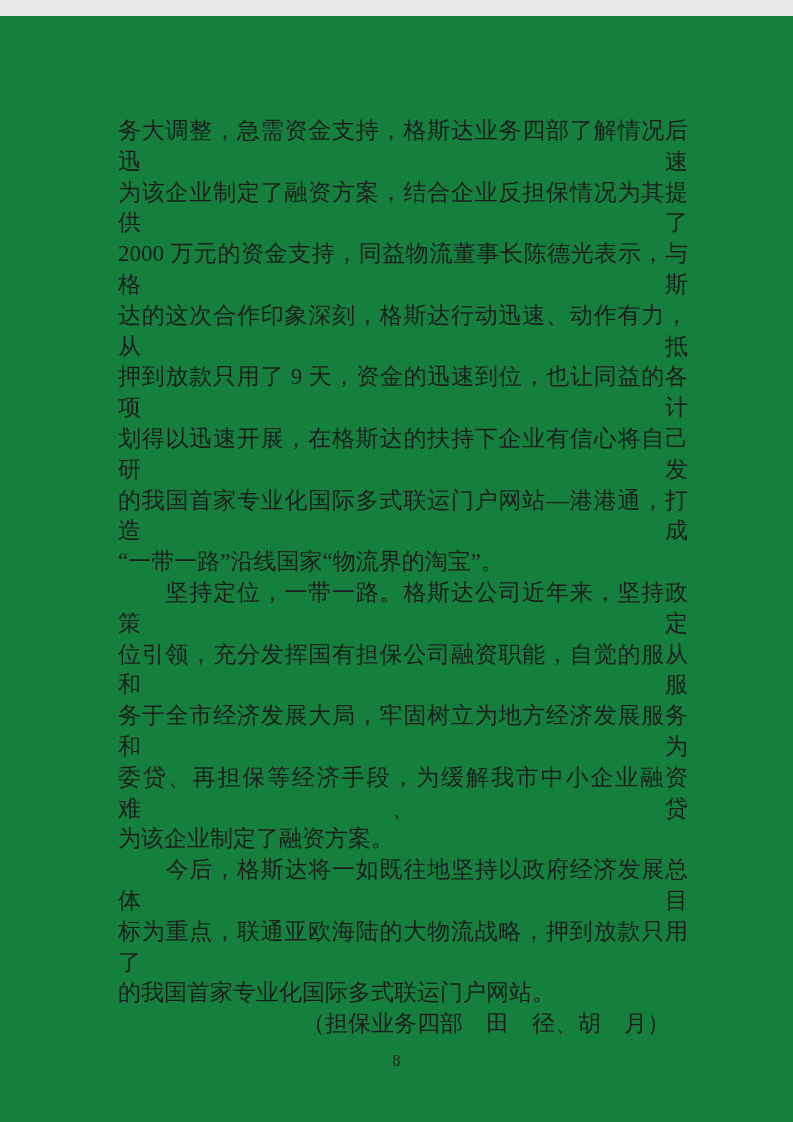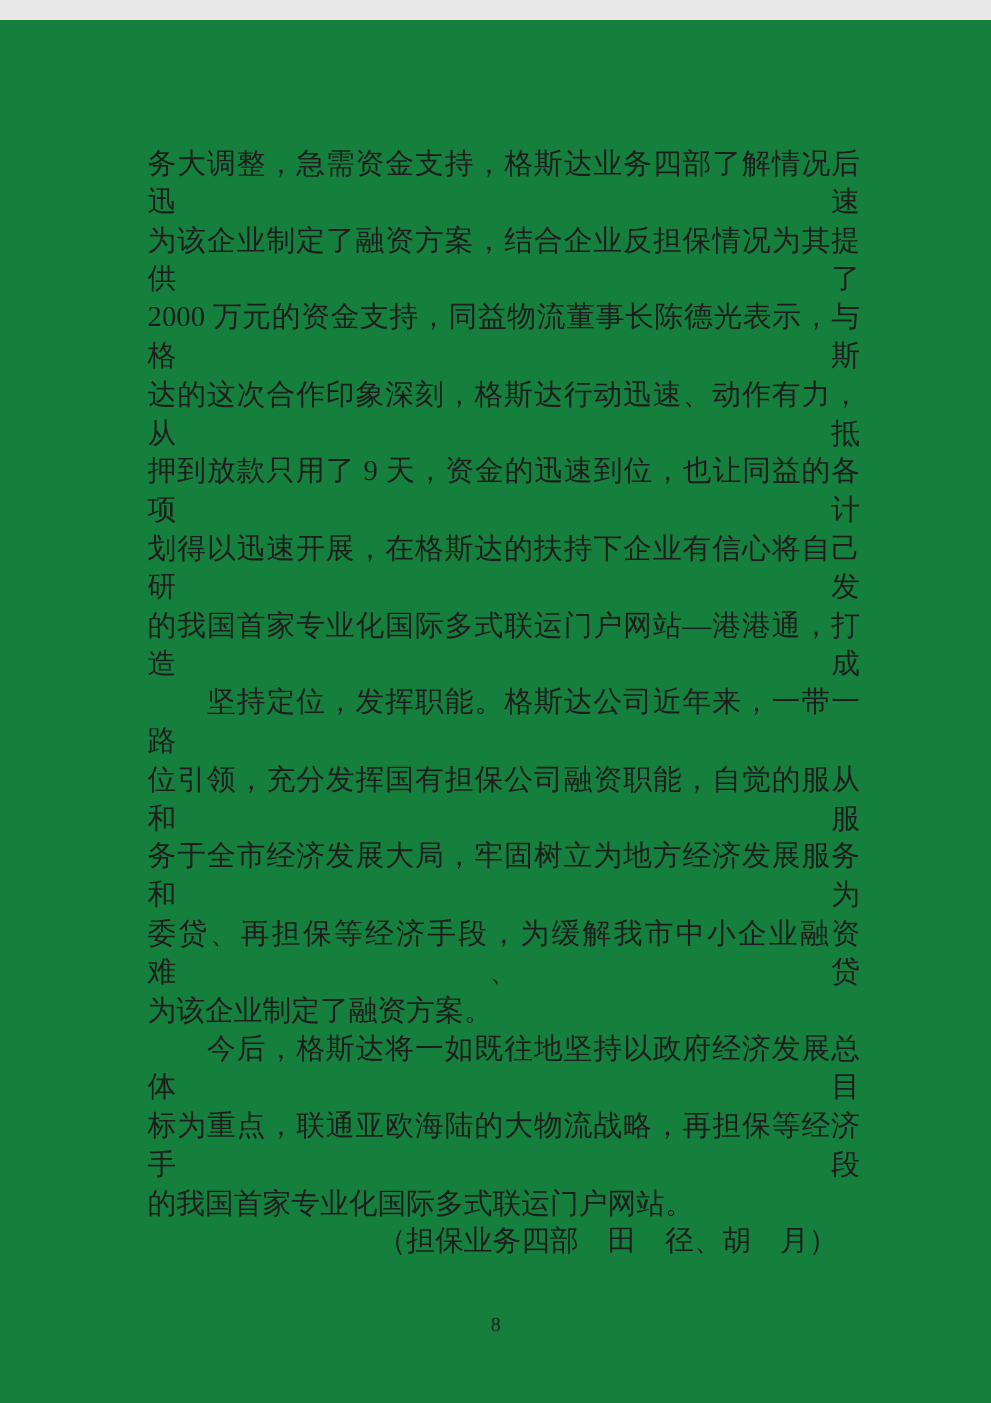--- a/index.html
+++ b/index.html
@@ -47,33 +47,34 @@
   <div class="text-column">
 
     <div class="para">
       <div class="line jl">务大调整，急需资金支持，格斯达业务四部了解情况后迅速</div>
       <div class="line jl">为该企业制定了融资方案，结合企业反担保情况为其提供了</div>
       <div class="line jl">2000 万元的资金支持，同益物流董事长陈德光表示，与格斯</div>
       <div class="line jl">达的这次合作印象深刻，格斯达行动迅速、动作有力，从抵</div>
       <div class="line jl">押到放款只用了 9 天，资金的迅速到位，也让同益的各项计</div>
       <div class="line jl">划得以迅速开展，在格斯达的扶持下企业有信心将自己研发</div>
       <div class="line jl">的我国首家专业化国际多式联运门户网站—港港通，打造成</div>
+      <div class="line ll">“一带一路”沿线国家“物流界的淘宝”。</div>
     </div>
 
     <div class="para">
-      <div class="line jl">　　坚持定位，发挥职能。格斯达公司近年来，一带一路</div>
+      <div class="line jl">　　坚持定位，一带一路。格斯达公司近年来，坚持政策定</div>
       <div class="line jl">位引领，充分发挥国有担保公司融资职能，自觉的服从和服</div>
       <div class="line jl">务于全市经济发展大局，牢固树立为地方经济发展服务和为</div>
       <div class="line jl">委贷、再担保等经济手段，为缓解我市中小企业融资难、贷</div>
       <div class="line ll">为该企业制定了融资方案。</div>
     </div>
 
     <div class="para">
       <div class="line jl">　　今后，格斯达将一如既往地坚持以政府经济发展总体目</div>
-      <div class="line jl">标为重点，联通亚欧海陆的大物流战略，再担保等经济手段</div>
+      <div class="line jl">标为重点，联通亚欧海陆的大物流战略，押到放款只用了</div>
       <div class="line ll">的我国首家专业化国际多式联运门户网站。</div>
     </div>
 
     <div class="line sig">（担保业务四部　田　径、胡　月）</div>
 
   </div>
 
   <div class="pagenum">8</div>
 </div>
 

